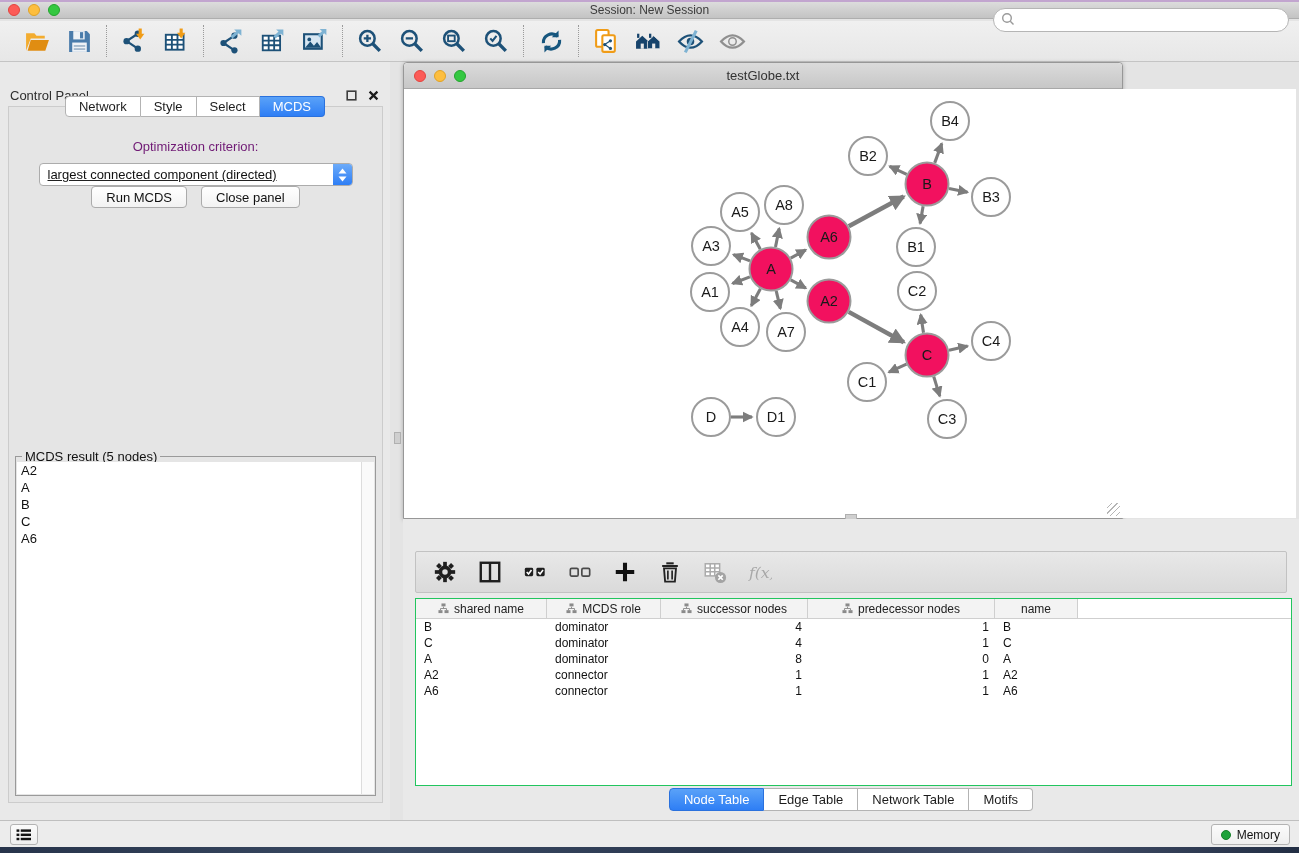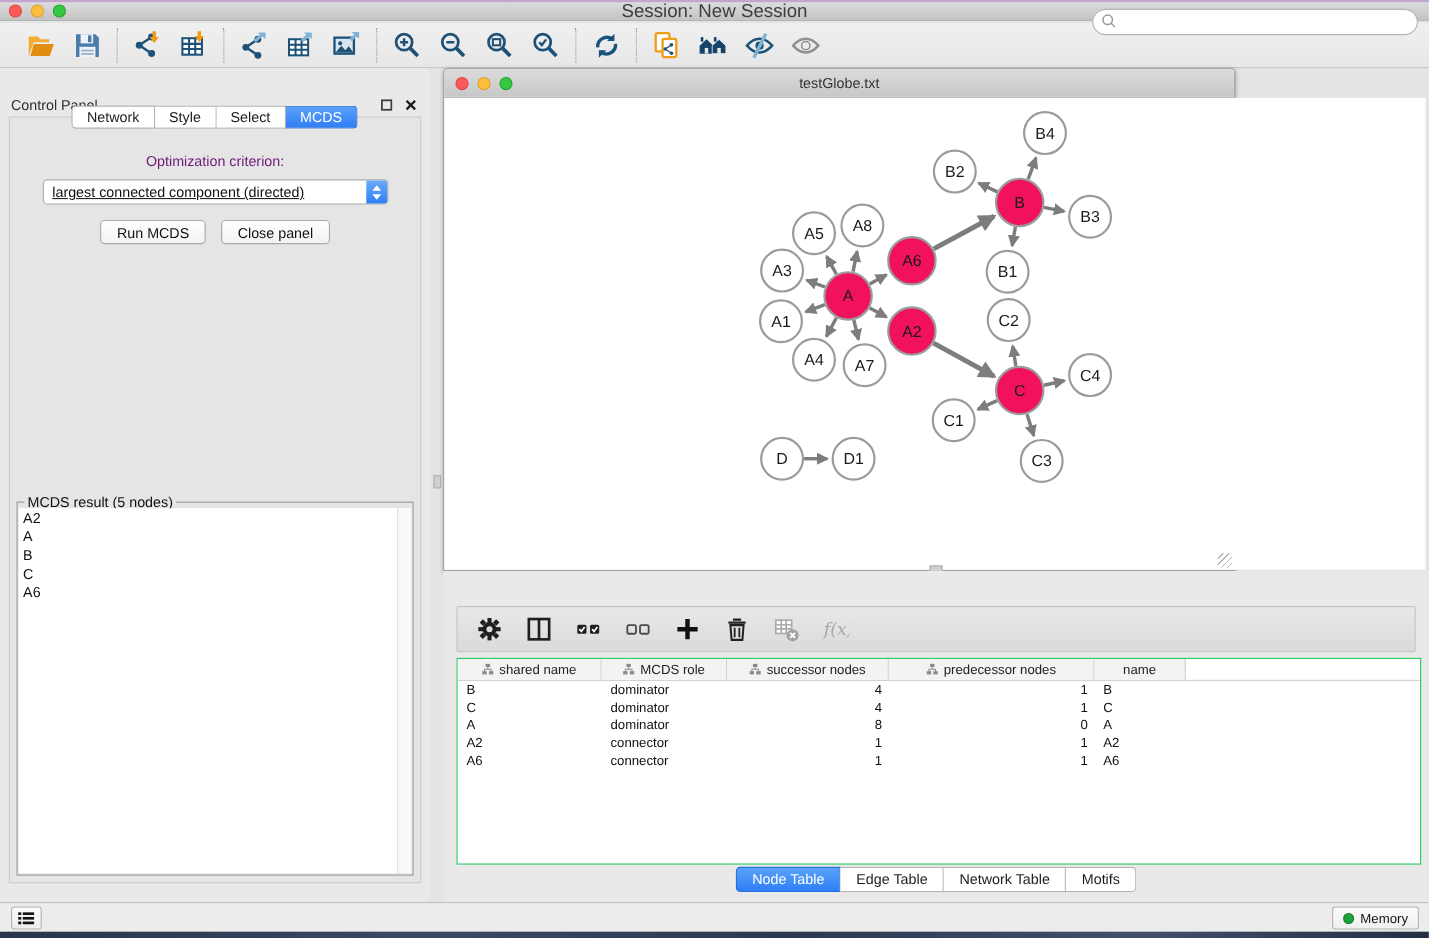--- a/index.html
+++ b/index.html
@@ -8,21 +8,21 @@
 
   
   .titlebar { position:absolute; left:0; top:0; width:1299px; height:19px;
     background:linear-gradient(#dcdcdc,#c3c3c3); border-top:2px solid #c2a5cf; border-bottom:1px solid #aeaeae;
     display:flex; align-items:center; }
   .lights { display:flex; gap:8px; margin-left:8px; }
   .light { width:12px; height:12px; border-radius:50%; }
   .light.red { background:#fc5b57; border:1px solid #e2443f; }
   .light.yellow { background:#fdbe3f; border:1px solid #e0a226; }
   .light.green { background:#34c841; border:1px solid #23a42e; }
-  .titlebar .wtitle { position:absolute; left:0; right:0; text-align:center; color:#3c3c3c; font-size:17px; }
+  .titlebar .wtitle { position:absolute; left:0; right:0; text-align:center; color:#3c3c3c; font-size:12px; }
 
   
   .toolbar { position:absolute; left:0; top:21px; width:1299px; height:41px;
     background:linear-gradient(#f0f0f0,#e7e7e7); border-bottom:1px solid #c4c4c4;
     display:flex; align-items:center; padding-left:10px; }
   .tgroup { display:flex; align-items:center; gap:12px; padding:0 12px; }
   .tsep { width:1px; height:32px; border-left:1px dotted #9a9a9a; }
   .tbtn { width:30px; height:30px; display:flex; align-items:center; justify-content:center; cursor:pointer; }
   .tbtn svg { width:27px; height:27px; }
   .searchbox { position:absolute; right:10px; top:8px; width:296px; height:24px; background:#fff;
@@ -47,21 +47,21 @@
 
   .cp-content { position:absolute; left:8px; top:106px; width:375px; height:697px;
     background:#e5e5e5; border:1px solid #cccccc; }
   .opt-label { text-align:center; margin-top:32px; font-size:13px; color:#701a75; }
   .selectbox { position:relative; margin:9px auto 0; width:314px; height:23px; background:#fff;
     border:1px solid #acacac; border-radius:4px; display:flex; align-items:center; cursor:pointer;text-decoration:underline; }
   .selectbox .selval { padding-left:8px; font-size:13px; color:#111; flex:1; white-space:nowrap; overflow:hidden; }
   .stepper { width:19px; height:21px; background:linear-gradient(#6cabf9,#2e7ef5); border-radius:0 3px 3px 0;
     display:flex; flex-direction:column; align-items:center; justify-content:center; gap:2px; }
   .stepper svg { width:9px; height:6px; }
-  .btnrow { display:flex; justify-content:center; gap:14px; margin-top:14px; }
+  .btnrow { display:flex; justify-content:center; gap:14px; }
   .pushbtn { height:22px; padding:0 14px; background:linear-gradient(#ffffff,#f2f2f2); border:1px solid #ababab;
     border-radius:4px; font-size:13px; color:#111; display:flex; align-items:center; cursor:pointer; }
 
   .result-box { position:absolute; left:6px; top:349px; width:361px; height:340px; border:1px solid #9a9a9a; }
   .result-legend { position:absolute; left:6px; top:-8px; background:#e5e5e5; padding:0 3px; font-size:13px; color:#111; }
   .result-list { position:absolute; left:1px; top:5px; width:345px; height:332px; background:#fff; overflow:hidden; }
   .result-list .ritem { font-size:13px; color:#111; padding:1px 0 1px 4px; line-height:15px; cursor:default; }
   .result-scroll { position:absolute; right:1px; top:5px; width:13px; height:332px; background:#fafafa; border-left:1px solid #ddd; }
 
   

